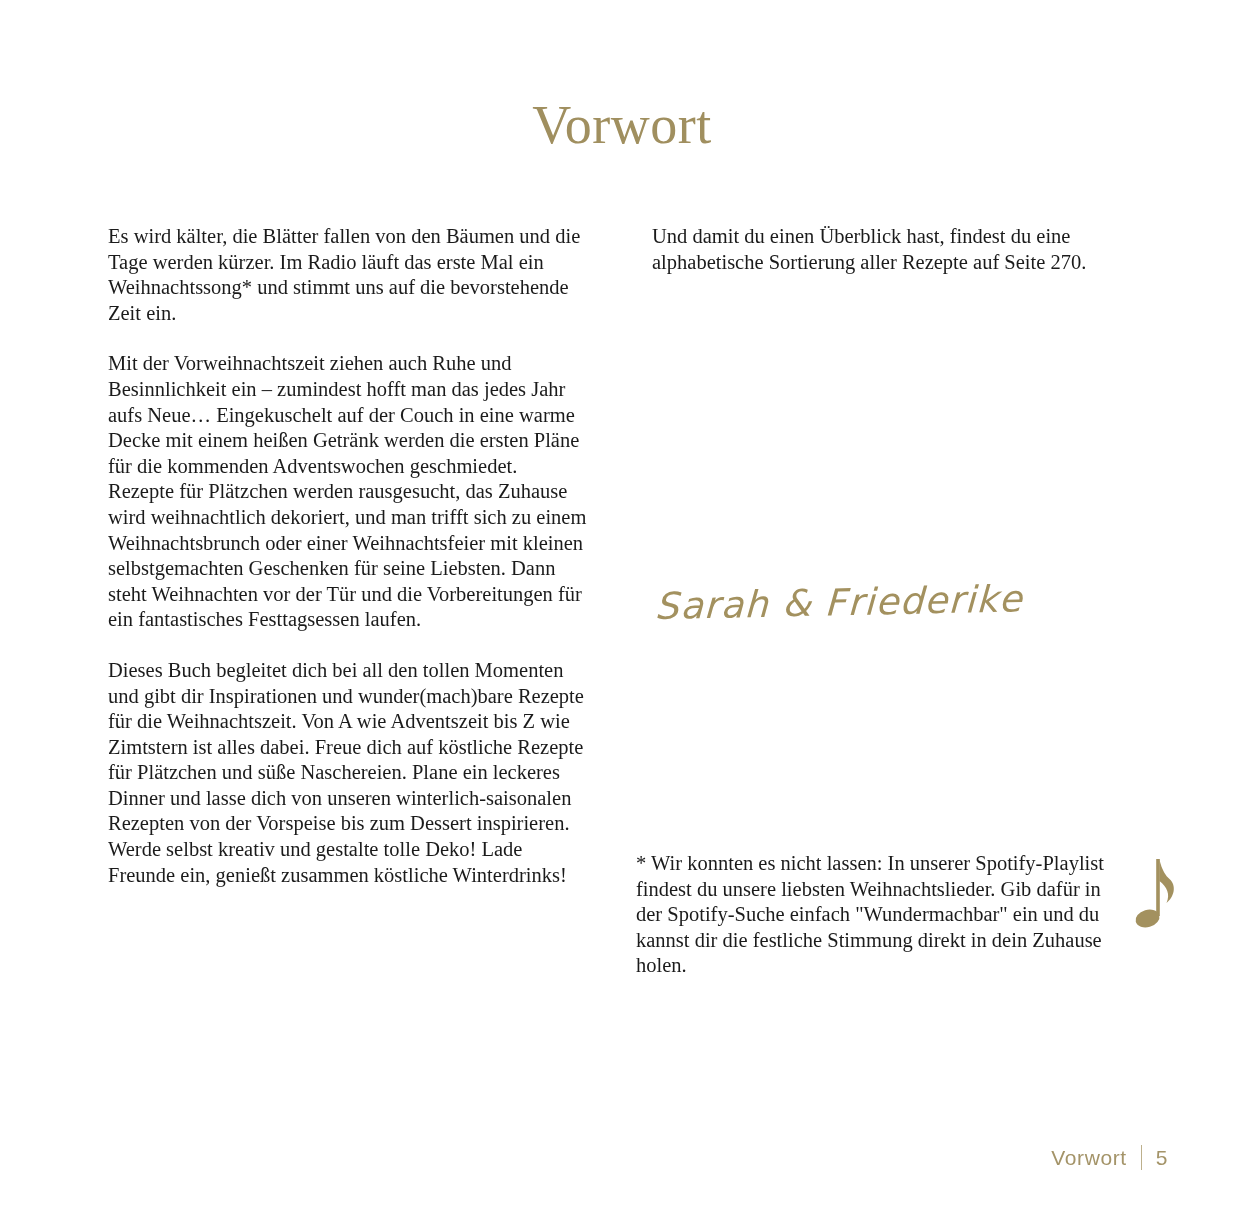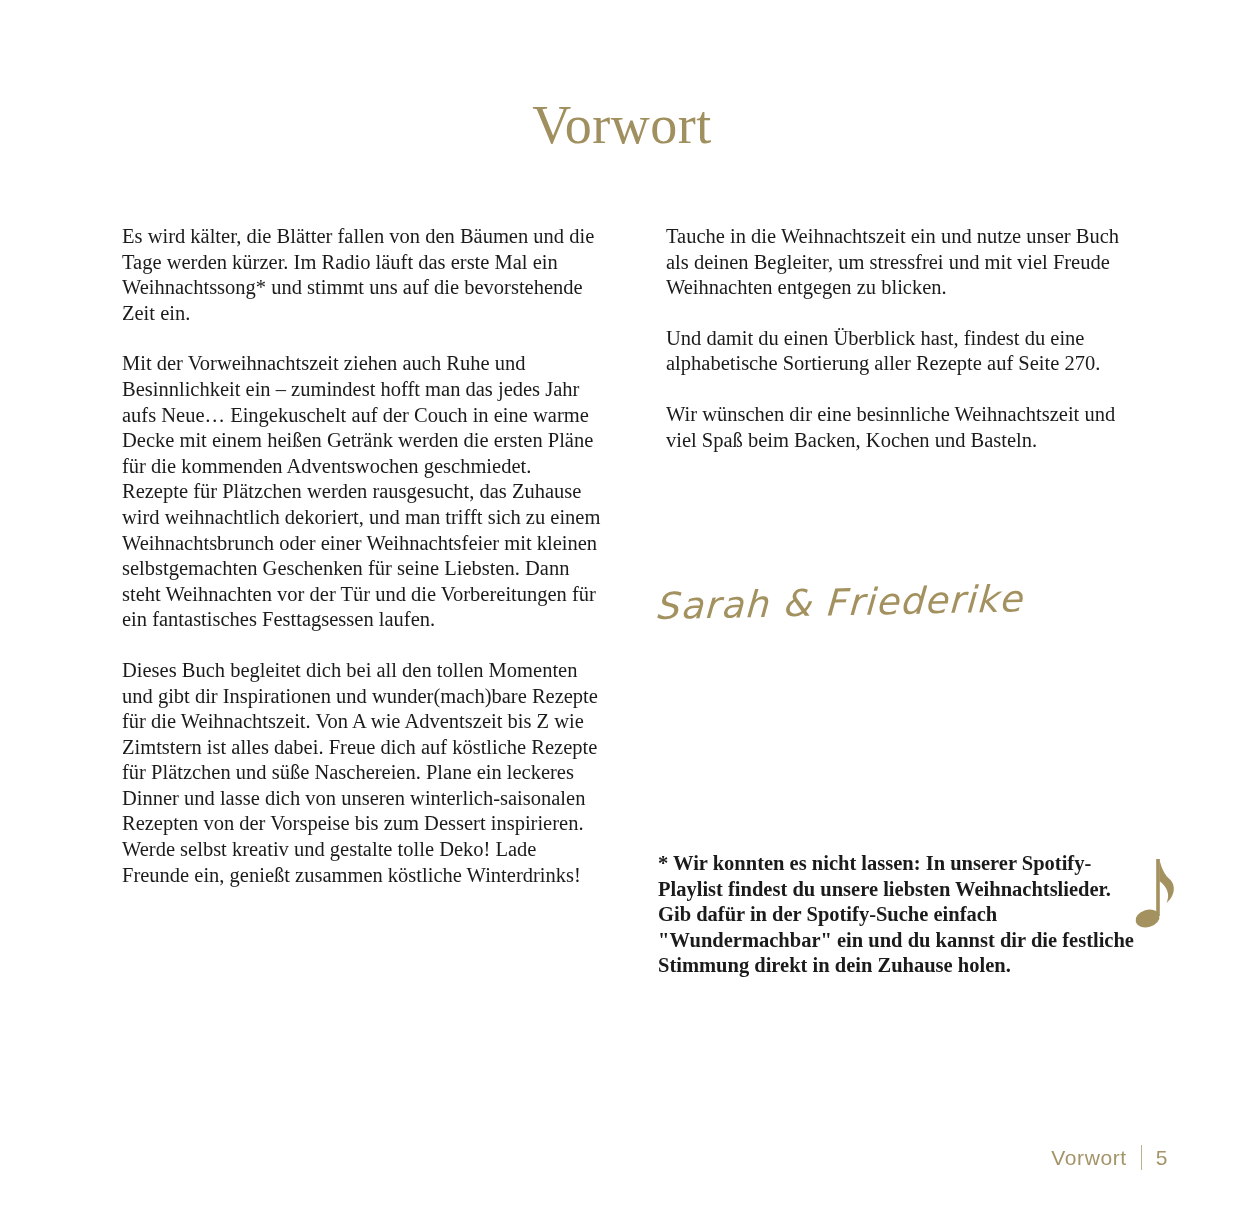--- a/index.html
+++ b/index.html
@@ -28,21 +28,21 @@
     font-weight: 400;
     letter-spacing: 0.5px;
     color: #a08f5f;
     line-height: 1;
   }
 
   
   #body-columns {
     position: absolute;
     top: 224px;
-    left: 122px;
+    left: 108px;
     width: 1020px;
     height: 780px;
   }
   .column {
     position: absolute;
     top: 0;
     width: 480px;
   }
   .column.left  { left: 0; }
   .column.right { left: 544px; }
@@ -70,23 +70,22 @@
     letter-spacing: 1.2px;
     transform: skewX(-6deg) rotate(-1.2deg);
     transform-origin: left center;
     white-space: nowrap;
   }
 
   
   #footnote-block {
     position: absolute;
     top: 851px;
-    left: 658px;
+    left: 636px;
     width: 480px;
-    font-weight: bold;
   }
   #footnote-text {
     font-size: 20.5px;
     line-height: 25.6px;
     color: #1b1b1b;
     margin: 0;
     white-space: pre-line;
   }
 
   
@@ -125,23 +124,21 @@
 
 <div id="body-columns">
 
   <div class="column left">
     <p class="para">Es wird kälter, die Blätter fallen von den Bäumen und die Tage werden kürzer. Im Radio läuft das erste Mal ein Weihnachtssong* und stimmt uns auf die bevorstehende Zeit ein.</p>
     <p class="para">Mit der Vorweihnachtszeit ziehen auch Ruhe und Besinnlichkeit ein – zumindest hofft man das jedes Jahr aufs Neue… Eingekuschelt auf der Couch in eine warme Decke mit einem heißen Getränk werden die ersten Pläne für die kommenden Adventswochen geschmiedet. Rezepte für Plätzchen werden rausgesucht, das Zuhause wird weihnachtlich dekoriert, und man trifft sich zu einem Weihnachtsbrunch oder einer Weihnachtsfeier mit kleinen selbstgemachten Geschenken für seine Liebsten. Dann steht Weihnachten vor der Tür und die Vorbereitungen für ein fantastisches Festtagsessen laufen.</p>
     <p class="para">Dieses Buch begleitet dich bei all den tollen Momenten und gibt dir Inspirationen und wunder(mach)bare Rezepte für die Weihnachtszeit. Von A wie Adventszeit bis Z wie Zimtstern ist alles dabei. Freue dich auf köstliche Rezepte für Plätzchen und süße Naschereien. Plane ein leckeres Dinner und lasse dich von unseren winterlich-saisonalen Rezepten von der Vorspeise bis zum Dessert inspirieren. Werde selbst kreativ und gestalte tolle Deko! Lade Freunde ein, genießt zusammen köstliche Winterdrinks!</p>
   </div>
 
   <div class="column right">
-    <p class="para">Tauche in die Weihnachtszeit ein und nutze unser Buch als deinen Begleiter, um stressfrei und mit viel Freude Weihnachten entgegen zu blicken.</p>
     <p class="para">Und damit du einen Überblick hast, findest du eine alphabetische Sortierung aller Rezepte auf Seite 270.</p>
-    <p class="para">Wir wünschen dir eine besinnliche Weihnachtszeit und viel Spaß beim Backen, Kochen und Basteln.</p>
   </div>
 
 </div>
 
 <div id="signature">Sarah &amp; Friederike</div>
 
 <div id="footnote-block">
   <p id="footnote-text">* Wir konnten es nicht lassen: In unserer Spotify-Playlist findest du unsere liebsten Weihnachtslieder. Gib dafür in der Spotify-Suche einfach "Wundermachbar" ein und du kannst dir die festliche Stimmung direkt in dein Zuhause holen.</p>
 </div>
 

